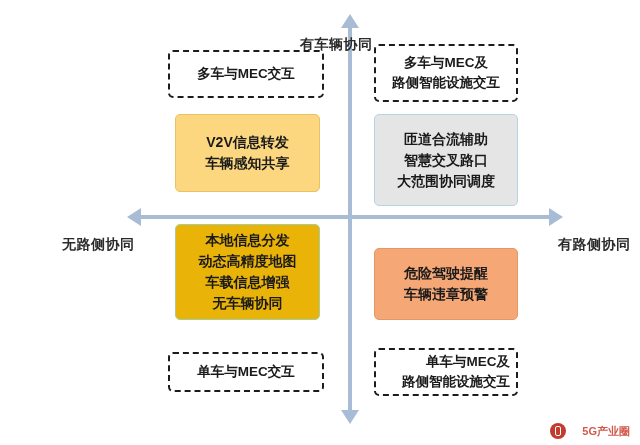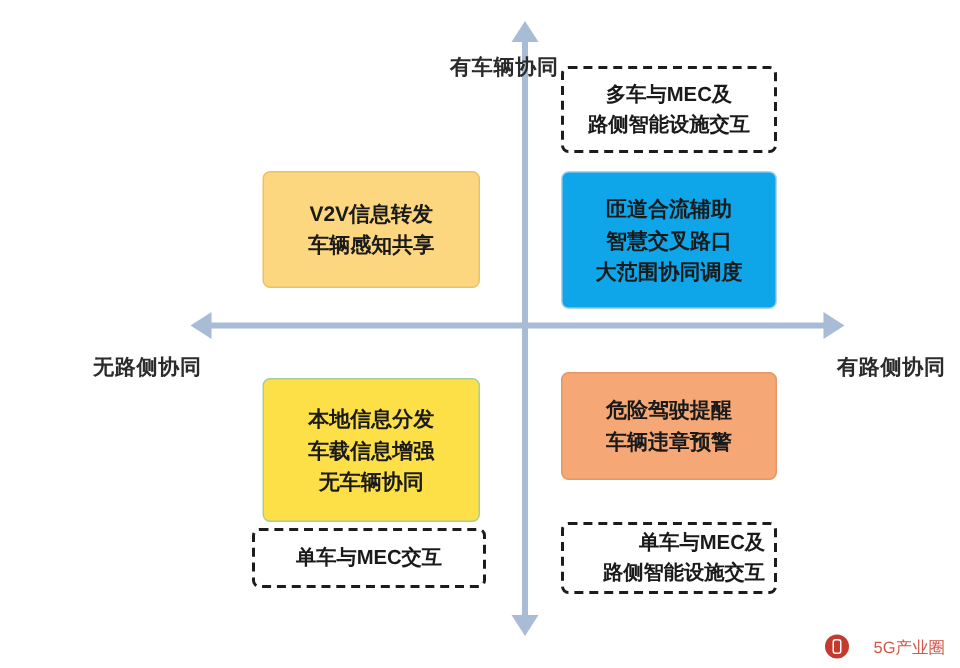--- a/index.html
+++ b/index.html
@@ -123,40 +123,41 @@
     text-align: center;
     box-sizing: border-box;
     padding: 6px 8px;
   }
   .quad-tl {
     left: 175px; top: 114px; width: 145px; height: 78px;
     background: #fcd77f; border: 1px solid #e9c264;
   }
   .quad-tr {
     left: 374px; top: 114px; width: 144px; height: 92px;
-    background: #0ea5e9; border: 1px solid #b4d4e8;
+    background: #e5e5e5; border: 1px solid #b4d4e8;
   }
   .quad-bl {
-    left: 175px; top: 252px; width: 145px; height: 96px;
-    background: #fde047; border: 1px solid #a4cf9c;
+    left: 175px; top: 224px; width: 145px; height: 96px;
+    background: #eab308; border: 1px solid #a4cf9c;
   }
   .quad-br {
     left: 374px; top: 248px; width: 144px; height: 72px;
     background: #f5a876; border: 1px solid #e49763;
   }
   .line { display: block; }
 
   
   .watermark {
     position: absolute;
     right: 10px;
     bottom: 6px;
     display: flex;
     align-items: center;
     gap: 16px;
+    font-weight: bold;
   }
   .wm-logo {
     width: 16px;
     height: 16px;
     border-radius: 50%;
     background: #c23b2e;
     position: relative;
     flex: 0 0 auto;
   }
   .wm-logo::after {
@@ -186,20 +187,23 @@
   <div class="arrow arrow-up"></div>
   <div class="arrow arrow-down"></div>
   <div class="arrow arrow-left"></div>
   <div class="arrow arrow-right"></div>
 
   <div class="axis-label axis-label-top">有车辆协同</div>
   <div class="axis-label axis-label-bottom">无车辆协同</div>
   <div class="axis-label axis-label-left">无路侧协同</div>
   <div class="axis-label axis-label-right">有路侧协同</div>
 
+  <div class="dash-box dash-tl">
+    <span class="line">多车与MEC交互</span>
+  </div>
   <div class="dash-box dash-tr">
     <span class="line">多车与MEC及</span>
     <span class="line">路侧智能设施交互</span>
   </div>
   <div class="dash-box dash-bl">
     <span class="line">单车与MEC交互</span>
   </div>
   <div class="dash-box dash-br">
     <span class="line">单车与MEC及</span>
     <span class="line">路侧智能设施交互</span>
@@ -209,20 +213,21 @@
     <span class="line">V2V信息转发</span>
     <span class="line">车辆感知共享</span>
   </div>
   <div class="quad-box quad-tr">
     <span class="line">匝道合流辅助</span>
     <span class="line">智慧交叉路口</span>
     <span class="line">大范围协同调度</span>
   </div>
   <div class="quad-box quad-bl">
     <span class="line">本地信息分发</span>
+    <span class="line">动态高精度地图</span>
     <span class="line">车载信息增强</span>
     <span class="line">无车辆协同</span>
   </div>
   <div class="quad-box quad-br">
     <span class="line">危险驾驶提醒</span>
     <span class="line">车辆违章预警</span>
   </div>
 
   <div class="watermark">
     <span class="wm-logo"></span>

